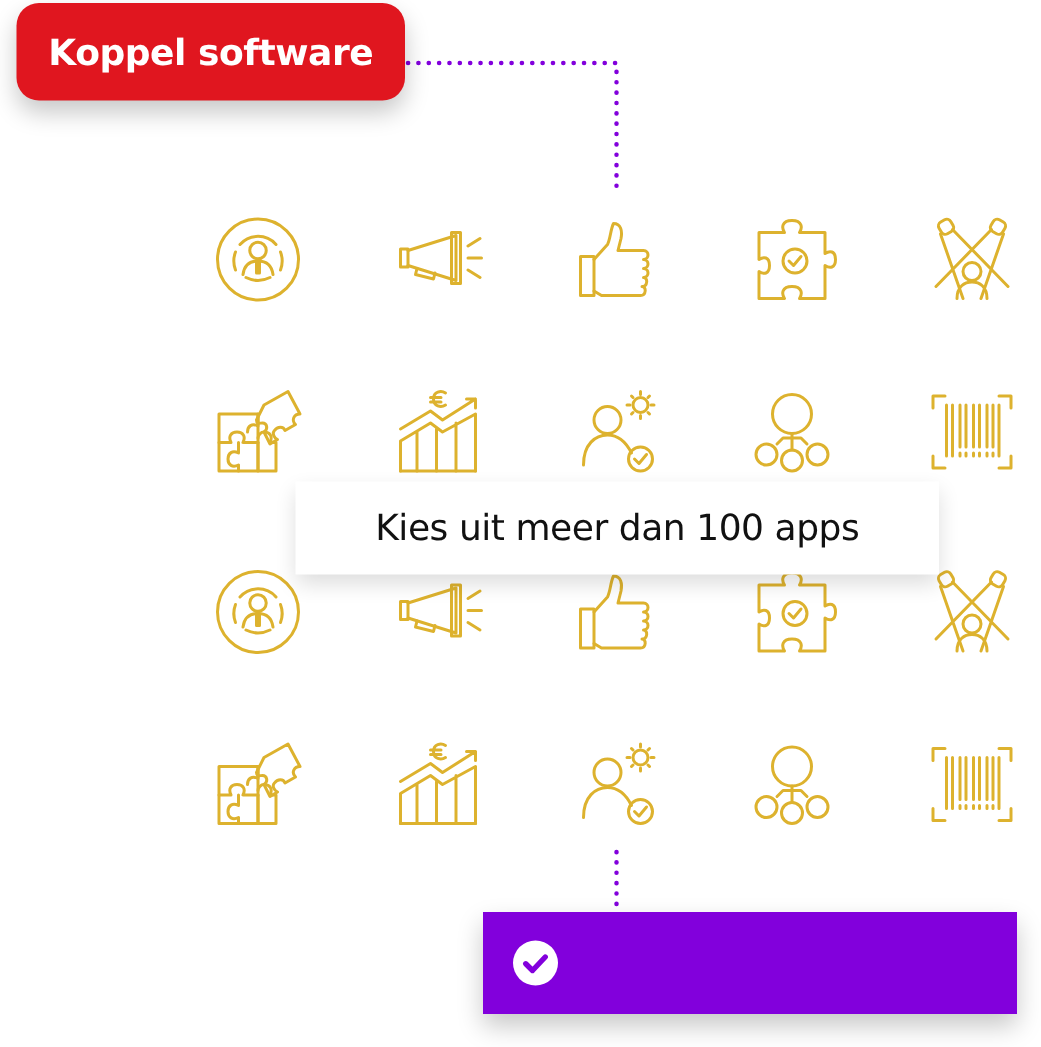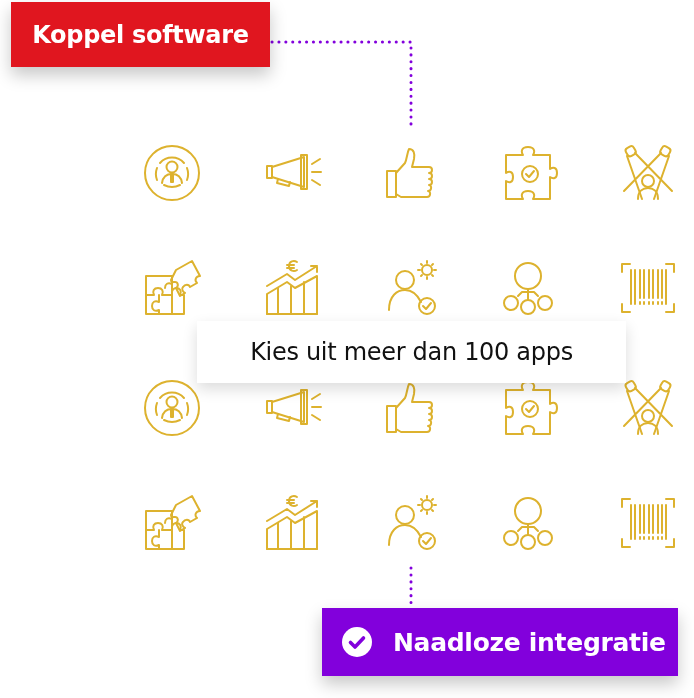--- a/index.html
+++ b/index.html
@@ -1,21 +1,21 @@
 <!DOCTYPE html>
 <html><head>
 <meta charset="utf-8">
 <style>
   html, body { margin:0; padding:0; background:#ffffff; }
   body { width:694px; height:698px; position:relative; overflow:hidden; font-family:"DejaVu Sans", sans-serif; }
   .tag-red {
     position:absolute; left:11px; top:2px; width:259px; height:65px;
     background:#E0161F; color:#fff; box-shadow:0 8px 16px rgba(0,0,0,0.22);
     display:flex; align-items:center; justify-content:center;
-    font-size:24px; font-weight:600; letter-spacing:-0.3px;
+    font-size:24px; font-weight:600; letter-spacing:-0.3px;border-radius:15px;
   }
   .dots { position:absolute; }
   .dots svg { display:block; }
   .grid { position:absolute; left:0; top:0; width:694px; height:698px; }
   .icon { position:absolute; width:64px; height:64px; }
   .icon svg { width:64px; height:64px; display:block; }
   .callout {
     position:absolute; left:197px; top:321px; width:429px; height:62px;
     background:#fff; box-shadow:0 6px 14px rgba(0,0,0,0.14);
     display:flex; align-items:center; justify-content:center;
@@ -232,14 +232,13 @@
   <span>Kies uit meer dan 100 apps</span>
 </div>
 
 <div class="tag-purple">
   <span class="check">
     <svg width="32" height="32" viewBox="0 0 32 32">
       <circle cx="16" cy="16" r="15" fill="#ffffff"></circle>
       <path d="M9.5 16.5 L14 21 L22.5 12" fill="none" stroke="#8200DC" stroke-width="3.6" stroke-linecap="round" stroke-linejoin="round"></path>
     </svg>
   </span>
-  <span>Naadloze integratie</span>
 </div>
 
 </body></html>

